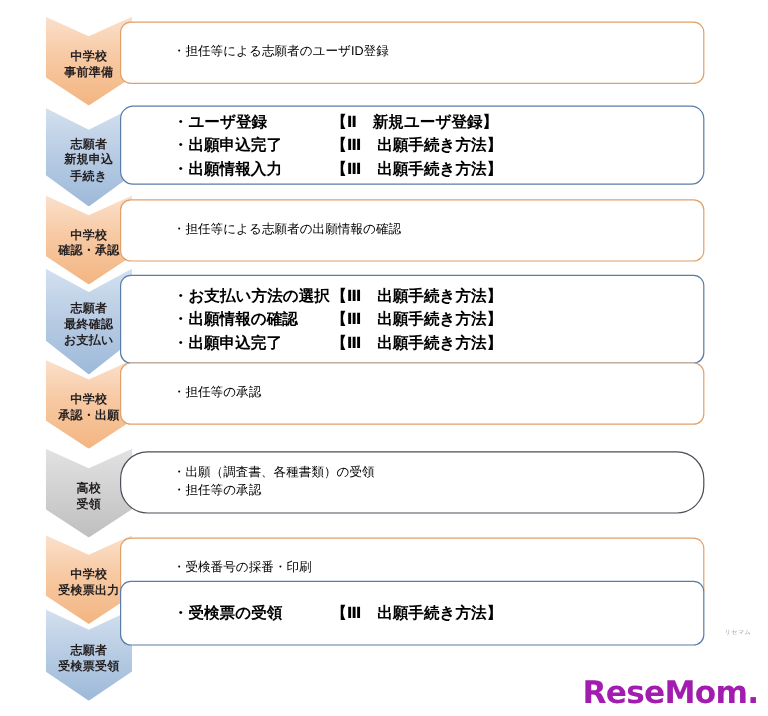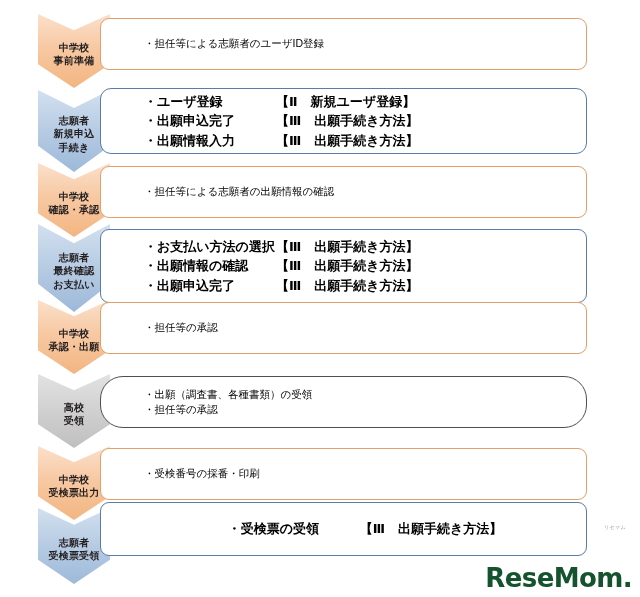--- a/index.html
+++ b/index.html
@@ -125,21 +125,21 @@
     position: absolute;
     right: 8px;
     bottom: 6px;
     z-index: 5;
     text-align: right;
     line-height: 1;
   }
   .wm-main {
     font-size: 26px;
     font-weight: bold;
-    color: #14532d;
+    color: #a21caf;
     letter-spacing: -0.6px;
     font-family: "DejaVu Sans", "Liberation Sans", sans-serif;
     margin-top: 36px;
   }
   .wm-sub {
     position: absolute;
     right: 6px;
     top: -4px;
     font-size: 5px;
     color: #9a9a9a;
@@ -234,21 +234,21 @@
         <div class="line"><span>・受検番号の採番・印刷</span></div>
       </div>
     </div>
     <div class="step">
       <div class="arrow blue" style="top: 508px; height: 76px;">
         <div class="arrow-label">
           <span>志願者</span>
           <span>受検票受領</span>
         </div>
       </div>
-      <div class="box blue-box" style="top: 502px; height: 54px; align-items: center;">
+      <div class="box blue-box" style="top: 484px; height: 54px;">
         <div class="line big"><span class="pad-ref">・受検票の受領</span><span class="ref">【Ⅲ　出願手続き方法】</span></div>
       </div>
     </div>
   </div>
 
 <div class="watermark">
   <div class="wm-sub">リセマム</div>
   <div class="wm-main">ReseMom.</div>
 </div>
 

